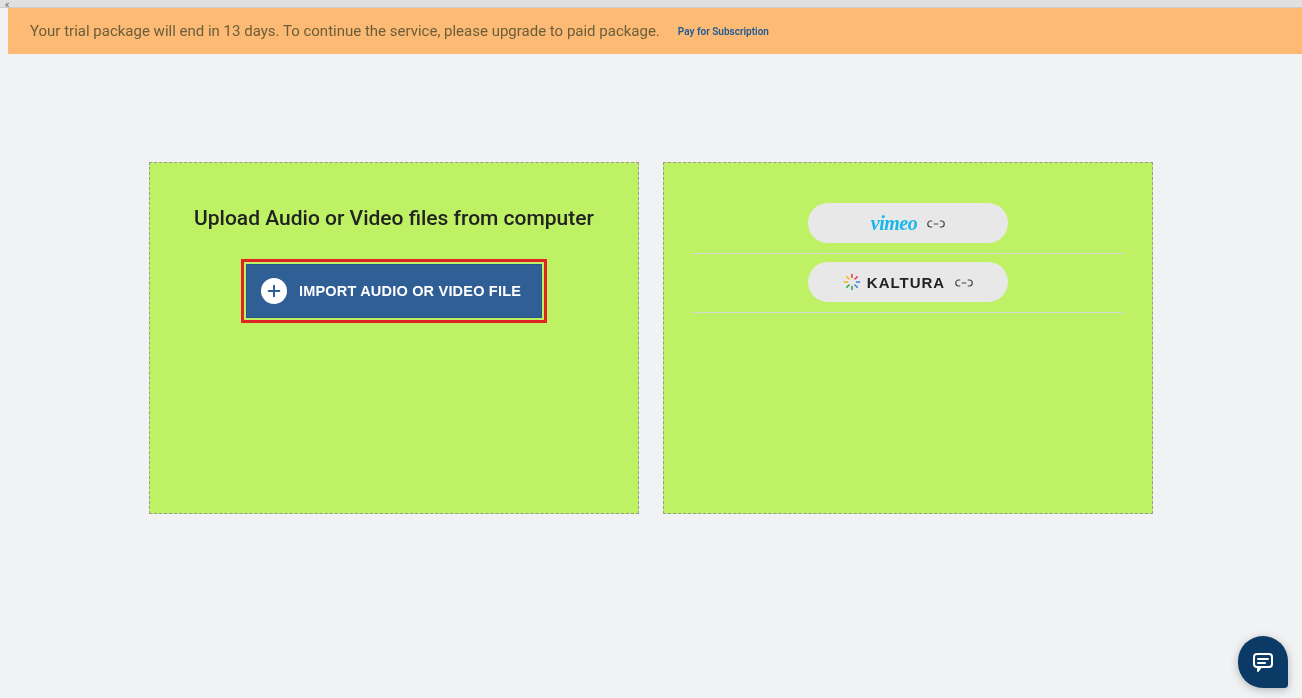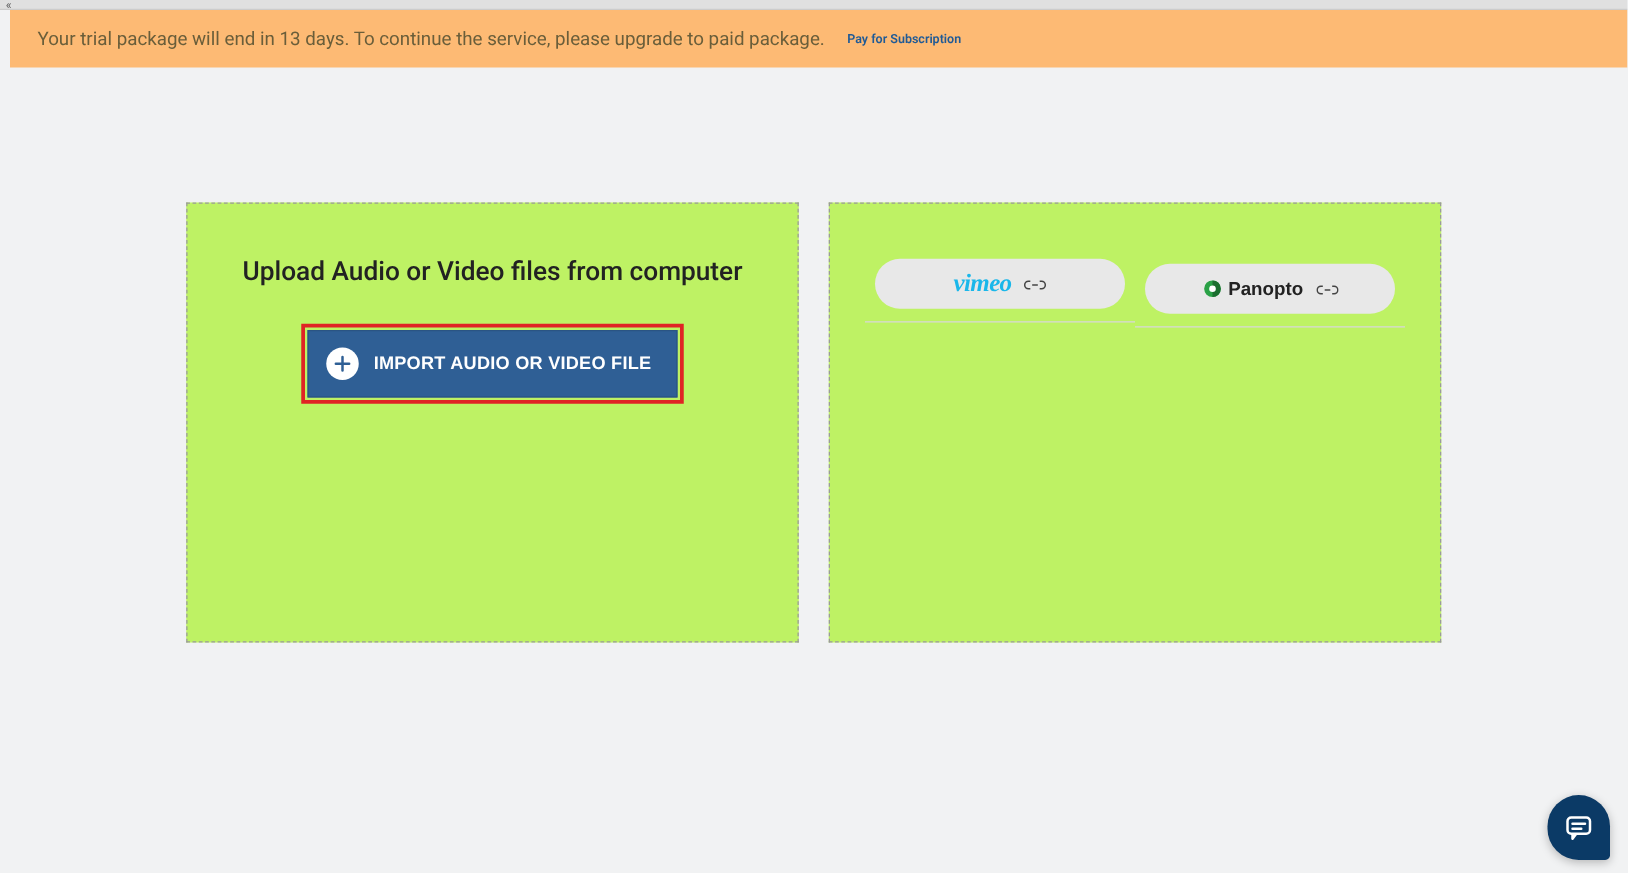--- a/index.html
+++ b/index.html
@@ -92,21 +92,21 @@
     border-radius: 50%;
     background: #fff;
     color: #2f5f95;
     display: inline-flex;
     align-items: center;
     justify-content: center;
   }
   .plus-circle svg { width: 16px; height: 16px; }
   .integrations {
     display: flex;
-    flex-direction: row;
+    flex-direction: column;
     align-items: center;
     gap: 0;
   }
   .int-row {
     width: 100%;
     padding: 8px 0 10px 0;
     border-bottom: 1px solid #d8d8d8;
     display: flex;
     justify-content: center;
   }
@@ -212,39 +212,46 @@
         <div class="pill">
           <span class="vimeo-logo">vimeo</span>
           <span class="link-icon">
             <svg viewBox="0 0 24 16">
                 <path d="M9 8h6M7 4H5a4 4 0 000 8h2M17 4h2a4 4 0 010 8h-2" fill="none" stroke-width="1.6"></path>
               </svg>
           </span>
         </div>
       </div>
 
-
       <div class="int-row">
         <div class="pill">
-          <span class="panopto-logo">
-            <svg class="panopto-mark" viewBox="0 0 24 24">
-              <path d="M12 2a10 10 0 100 20 10 10 0 000-20z" fill="#2aa146"></path>
-              <path d="M12 2a10 10 0 010 20" fill="#1b6e2f"></path>
-              <circle cx="12" cy="12" r="4" fill="#fff"></circle>
+          <span class="kaltura-logo">
+            <svg class="kaltura-sun" viewBox="0 0 24 24">
+              <g stroke-width="2" stroke-linecap="round">
+                <line x1="12" y1="2" x2="12" y2="6" stroke="#e23b3b"></line>
+                <line x1="12" y1="18" x2="12" y2="22" stroke="#2aa146"></line>
+                <line x1="2" y1="12" x2="6" y2="12" stroke="#f4b400"></line>
+                <line x1="18" y1="12" x2="22" y2="12" stroke="#2b7de9"></line>
+                <line x1="5" y1="5" x2="8" y2="8" stroke="#f4b400"></line>
+                <line x1="16" y1="16" x2="19" y2="19" stroke="#2b7de9"></line>
+                <line x1="5" y1="19" x2="8" y2="16" stroke="#2aa146"></line>
+                <line x1="16" y1="8" x2="19" y2="5" stroke="#e23b3b"></line>
+              </g>
             </svg>
-            <span>Panopto</span>
+            <span>KALTURA</span>
           </span>
           <span class="link-icon">
             <svg viewBox="0 0 24 16">
                 <path d="M9 8h6M7 4H5a4 4 0 000 8h2M17 4h2a4 4 0 010 8h-2" fill="none" stroke-width="1.6"></path>
               </svg>
           </span>
         </div>
       </div>
 
+
     </div>
   </div>
 
 </div>
 
 <div class="chat-fab">
   <svg viewBox="0 0 24 24">
     <rect x="3" y="4" width="18" height="13" rx="3" stroke-width="2"></rect>
     <line x1="7" y1="9" x2="17" y2="9" stroke-width="2" stroke-linecap="round"></line>
     <line x1="7" y1="13" x2="14" y2="13" stroke-width="2" stroke-linecap="round"></line>

